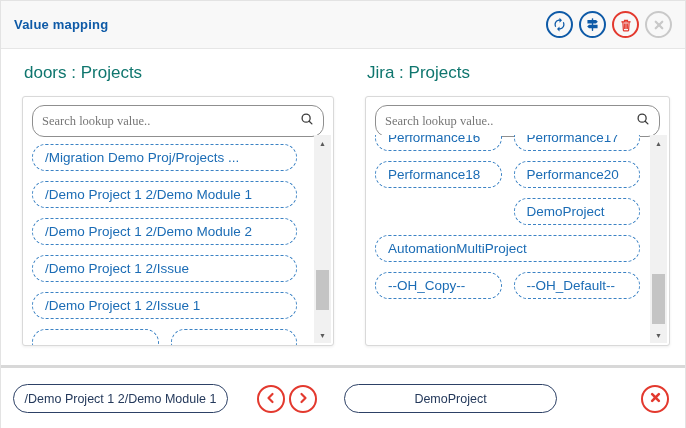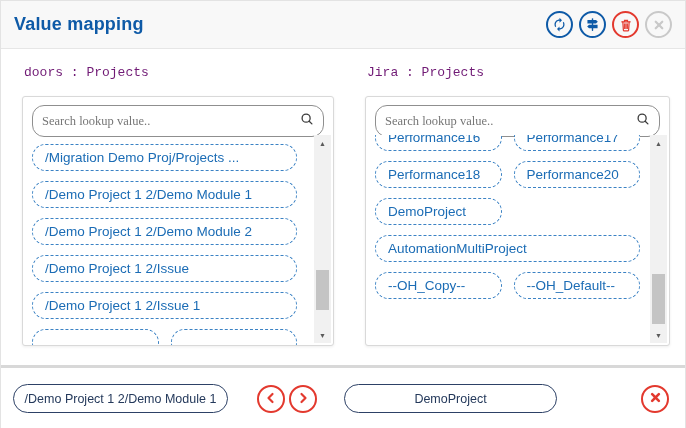--- a/index.html
+++ b/index.html
@@ -3,50 +3,50 @@
 <meta charset="utf-8">
 <style>
   * { margin:0; padding:0; box-sizing:border-box; }
   html,body { width:686px; height:428px; }
   body { font-family:"Liberation Sans", sans-serif; background:#fff; overflow:hidden; }
   .dialog { width:686px; height:428px; background:#fff; border:1px solid #e3e3e3; position:relative; }
 
   
   .header { height:48px; background:#f8f8f8; border-bottom:1px solid #e6e6e6;
             display:flex; align-items:center; padding:0 13px; }
-  .title { font-size:18px; font-weight:bold; color:#0e5aa7; letter-spacing:.2px; }
+  .title { font-size:13px; font-weight:bold; color:#0e5aa7; letter-spacing:.2px; }
   .actions { margin-left:auto; display:flex; gap:6px; align-items:center; }
   .icon-btn { width:27px; height:27px; border-radius:50%; background:transparent;
               display:flex; align-items:center; justify-content:center; cursor:pointer; padding:0; }
   .icon-btn svg { display:block; }
   .btn-blue { border:2.5px solid #0e5aa7; }
   .btn-red  { border:2.5px solid #e3392e; }
   .btn-gray { border:2.5px solid #c9c9c9; }
 
   
   .content { padding:17px 0 0 21px; }
   .cols { display:flex; gap:31px; }
   .col { display:flex; flex-direction:column; }
   .col-left  { width:312px; }
   .col-right { width:305px; }
-  .panel-label { font-size:13px; line-height:14px; color:#701a75; margin:0 0 16px 2px;font-family:Liberation Mono, monospace; }
+  .panel-label { font-size:17px; line-height:14px; color:#0f766e; margin:0 0 16px 2px; }
 
   .card { position:relative; height:250px; background:#fff; border:1px solid #d9d9d9;
           border-radius:3px; box-shadow:0 1px 3px rgba(0,0,0,.07); overflow:hidden; }
   .search-row { padding:8px 9px 6px 9px; }
   .search-box { height:32px; border:1px solid #8f8f8f; border-radius:12px;
                 display:flex; align-items:center; padding:0 9px; background:#fff; }
   .search-input { flex:1; border:none; outline:none; background:transparent;
                   font-family:"Liberation Serif", serif; font-size:12.5px; color:#444; }
   .search-input::placeholder { color:#767676; }
 
   .list { position:absolute; top:38px; left:0; right:0; bottom:0; overflow:hidden; }
   .list-inner { width:265px; margin-left:9px; padding-top:9px;
                 display:flex; flex-wrap:wrap; gap:10px 12px; align-content:flex-start; }
-  .card--scrolled .list-inner { margin-top:-20px; }
+  .card--scrolled .list-inner { margin-top:-20px;justify-content:flex-end; }
   .pill { height:27px; border:1px dashed #3b82c4; border-radius:14px;
           display:flex; align-items:center; padding:0 12px; font-size:13.5px;
           color:#1b6cb5; white-space:nowrap; overflow:hidden; background:#fff; cursor:pointer; }
   .pill--full { width:100%; }
   .pill--half { width:calc(50% - 6px); }
 
   
   .scrollbar { position:absolute; top:38px; right:2px; bottom:2px; width:17px; background:#f1f1f1; }
   .sb-arrow { position:absolute; left:0; width:17px; height:16px; display:flex;
               align-items:center; justify-content:center; font-size:7px; color:#5a5a5a; cursor:pointer; }

